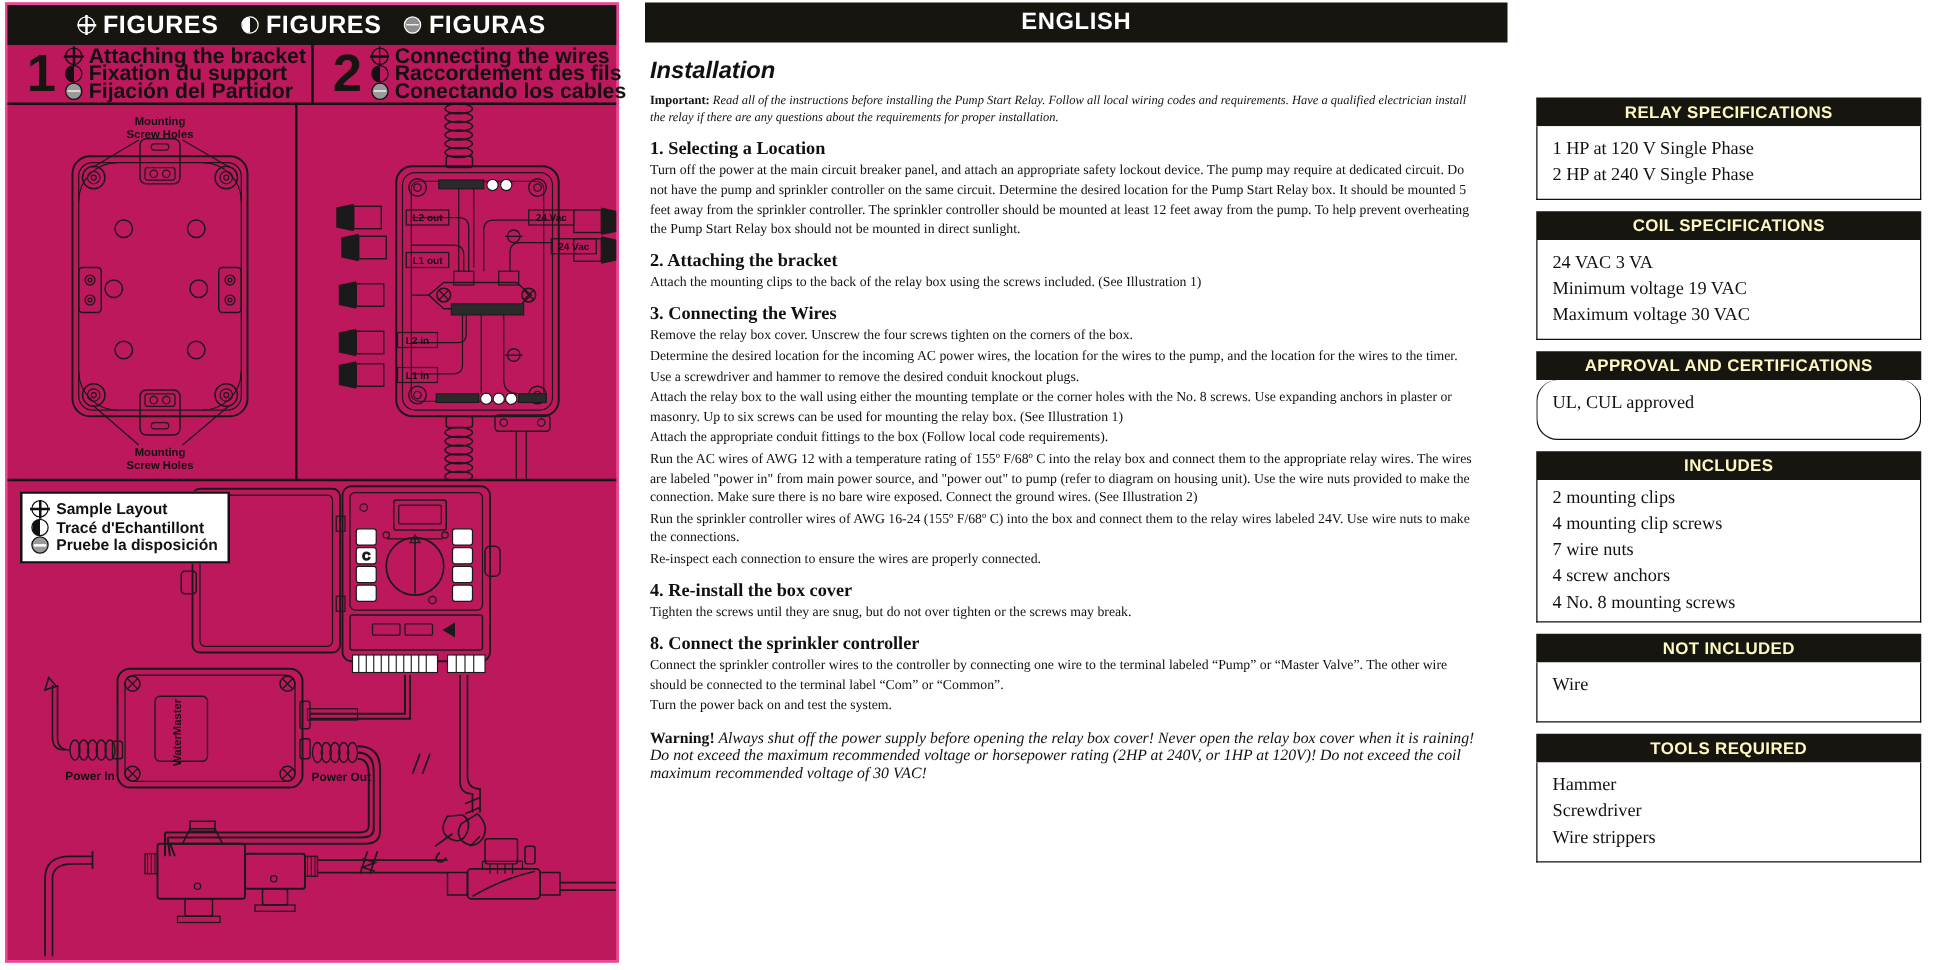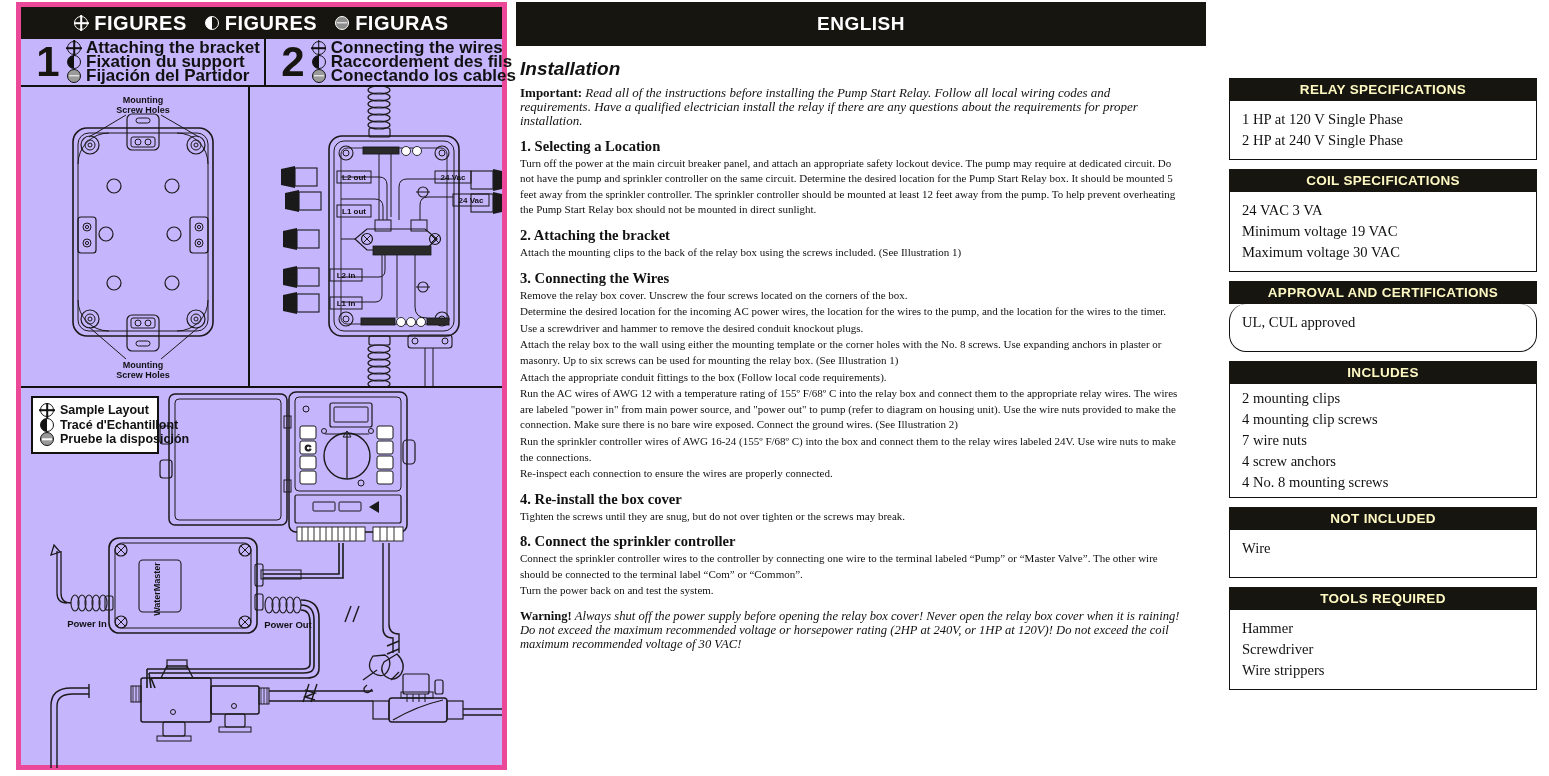--- a/index.html
+++ b/index.html
@@ -9,22 +9,22 @@
     background:#ffffff;
     font-family:"Liberation Serif", serif;
     color:#111;
     overflow:hidden;
     position:relative;
   }
   .page{position:relative;width:1549px;height:776px;}
 
   
   .figures-panel{
-    position:absolute;left:16px;top:2px;width:491px;height:768px;
-    border:5px solid #ec4899;box-sizing:border-box;background:#c4b5fd;
+    position:absolute;left:4px;top:2px;width:491px;height:768px;
+    border:2px solid #ec4899;box-sizing:border-box;background:#be185d;
   }
   .figures-header{
     background:#17150f;color:#fff;height:32px;
     display:flex;align-items:center;justify-content:center;
     font-family:"Liberation Sans", sans-serif;
     font-weight:bold;font-size:20px;letter-spacing:.5px;
   }
   .figures-header .fh-item{display:flex;align-items:center;gap:6px;margin:0 9px;}
   .lang-ico{
     display:inline-block;width:12px;height:12px;border-radius:50%;
@@ -59,44 +59,44 @@
   }
   .fig-titles{font-family:"Liberation Sans", sans-serif;font-weight:bold;font-size:17px;line-height:13.5px;}
   .fig-titles .ft{display:flex;align-items:center;gap:5px;white-space:nowrap;}
 
   .fig-body{display:flex;height:299px;border-bottom:2px solid #111;gap:25px;}
   .fig-body .half{flex:1;position:relative;overflow:hidden;}
   .fig-body .half.left{border-right:2px solid #111;}
 
   
   .sample-box{
-    position:absolute;left:10px;top:8px;width:128px;
+    position:absolute;left:10px;top:8px;width:168px;
     border:2px solid #111;background:#fff;z-index:5;
     padding:5px 6px 5px 7px;box-sizing:border-box;
   }
   .sample-box .ft{display:flex;align-items:center;gap:6px;white-space:nowrap;
     font-family:"Liberation Sans", sans-serif;font-weight:bold;font-size:12.5px;line-height:14.5px;}
 
   .sample-area{position:relative;height:385px;overflow:hidden;}
 
   
   .content{
     position:absolute;left:516px;top:2px;width:690px;height:768px;
   }
   .lang-bar{
-    background:#17150f;color:#fff;height:44px;width:100%;
+    background:#17150f;color:#fff;height:32px;width:100%;
     display:flex;align-items:center;justify-content:center;
     font-family:"Liberation Sans", sans-serif;font-weight:bold;font-size:19px;letter-spacing:.5px;
   }
   .install-title{
     font-family:"Liberation Sans", sans-serif;font-weight:bold;font-style:italic;
     font-size:19px;margin:12px 0 6px 4px;
   }
   .txt{font-size:11px;line-height:15.6px;margin:0 0 0 4px;width:660px;text-align:left;}
-  .important{font-style:italic;font-size:13px;line-height:14.2px;margin-bottom:9px;}
+  .important{font-style:italic;font-size:10px;line-height:14.2px;margin-bottom:9px;}
   .important b{font-style:normal;}
   .sec-head{font-weight:bold;font-size:14.6px;margin-top:9px;margin-bottom:1px;margin-left:4px;}
   .para{margin-bottom:1px;}
   .warning{font-style:italic;font-size:12.6px;line-height:14.2px;margin-top:10px;}
   .warning b{font-style:normal;}
 
   
   .specs{
     position:absolute;left:1229px;top:78px;width:308px;
   }
@@ -566,21 +566,21 @@
       <p class="txt para">Turn off the power at the main circuit breaker panel, and attach an appropriate safety lockout device. The pump may require at dedicated circuit. Do not have the pump and sprinkler controller on the same circuit. Determine the desired location for the Pump Start Relay box.  It should be mounted 5 feet away from the sprinkler controller.  The sprinkler controller should be mounted at least 12 feet away from the pump.  To help prevent overheating the Pump Start Relay box should not be mounted in direct sunlight.</p>
     </div>
 
     <div>
       <div class="sec-head">2. Attaching the bracket</div>
       <p class="txt para">Attach the mounting clips to the back of the relay box using the screws included. (See Illustration 1)</p>
     </div>
 
     <div>
       <div class="sec-head">3. Connecting the Wires</div>
-      <p class="txt para">Remove the relay box cover.  Unscrew the four screws located on the corners of the box.</p>
+      <p class="txt para">Remove the relay box cover.  Unscrew the four screws tighten on the corners of the box.</p>
       <p class="txt para">Determine the desired location for the incoming AC power wires, the location for the wires to the pump, and the location for the wires to the timer.</p>
       <p class="txt para">Use a screwdriver and hammer to remove the desired conduit knockout plugs.</p>
       <p class="txt para">Attach the relay box to the wall using either the mounting template or the corner holes with the No. 8 screws. Use expanding anchors in plaster or masonry. Up to six screws can be used for mounting the relay box. (See Illustration 1)</p>
       <p class="txt para">Attach the appropriate conduit fittings to the box (Follow local code requirements).</p>
       <p class="txt para">Run the AC wires of AWG 12 with a temperature rating of 155º F/68º C into the relay box and connect them to the appropriate relay wires.  The wires are labeled "power in" from main power source, and "power out" to pump (refer to diagram on housing unit).  Use the wire nuts provided to make the connection.  Make sure there is no bare wire exposed.  Connect the ground wires. (See Illustration 2)</p>
       <p class="txt para">Run the sprinkler controller wires of AWG 16-24 (155º F/68º C) into the box and connect them to the relay wires labeled 24V.  Use wire nuts to make the connections.</p>
       <p class="txt para">Re-inspect each connection to ensure the wires are properly connected.</p>
     </div>
 
     <div>

